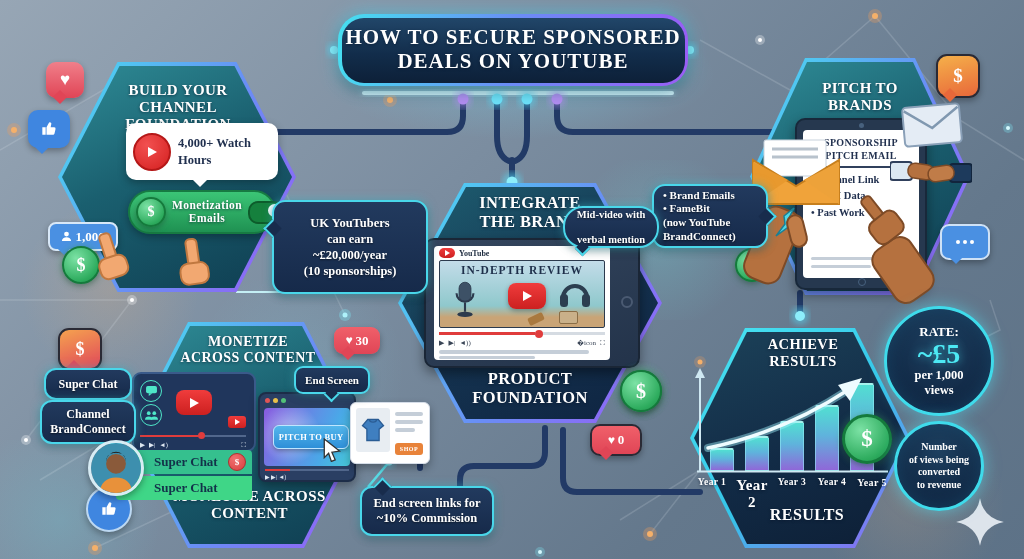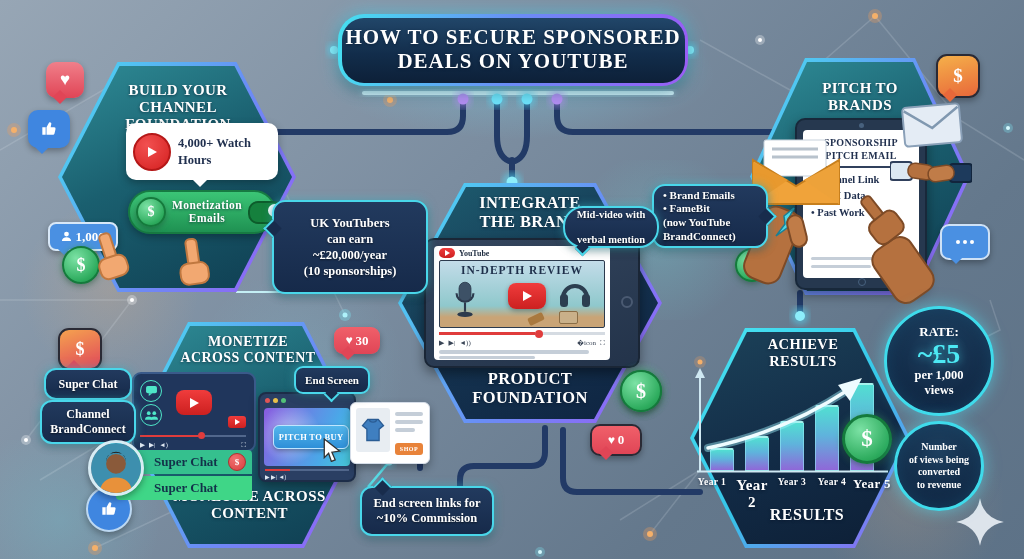--- a/index.html
+++ b/index.html
@@ -541,21 +541,21 @@
       <path d="M16,80 Q92,64 156,22" stroke="rgba(160,240,250,.45)" stroke-width="8" fill="none" stroke-linecap="round"></path>
       <path d="M16,80 Q92,64 156,22" stroke="#eefcff" stroke-width="3.5" fill="none" stroke-linecap="round"></path>
       <polygon points="170,10 146,17 158,33" fill="#eefcff"></polygon>
     </svg>
   </div>
   <div class="abs" style="left:692px;top:477px;width:200px;display:flex;z-index:3;">
     <span class="txt" style="flex:1;font-size:9.5px;">Year 1</span>
     <span class="txt" style="flex:1;font-size:15px;">Year 2</span>
     <span class="txt" style="flex:1;font-size:9.5px;">Year 3</span>
     <span class="txt" style="flex:1;font-size:9.5px;">Year 4</span>
-    <span class="txt" style="flex:1;font-size:13px;">Year 5</span>
+    <span class="txt" style="flex:1;font-size:10px;">Year 5</span>
   </div>
   <div class="coin" style="left:842px;top:414px;width:44px;height:44px;font-size:23px;border-width:3px;z-index:4;">
       <span>$</span>
     </div>
   <div class="txt abs" style="left:742px;top:506px;width:130px;font-size:16px;z-index:3;">RESULTS</div>
 
   <div class="circleStat" style="left:884px;top:306px;width:104px;height:104px;">
     <div style="font-size:13px;">RATE:</div>
     <div style="font-size:28px;color:#4de9f4;line-height:1;text-shadow:0 0 8px rgba(80,230,245,.6);">~£5</div>
     <div style="font-size:12.5px;">per 1,000</div>

